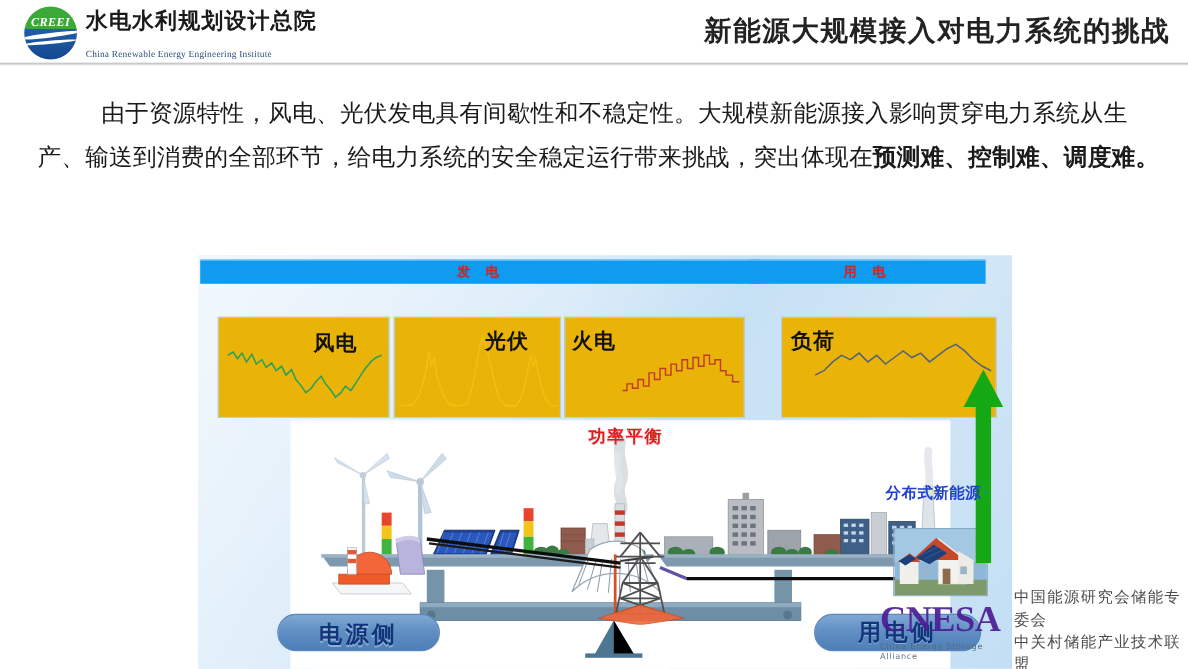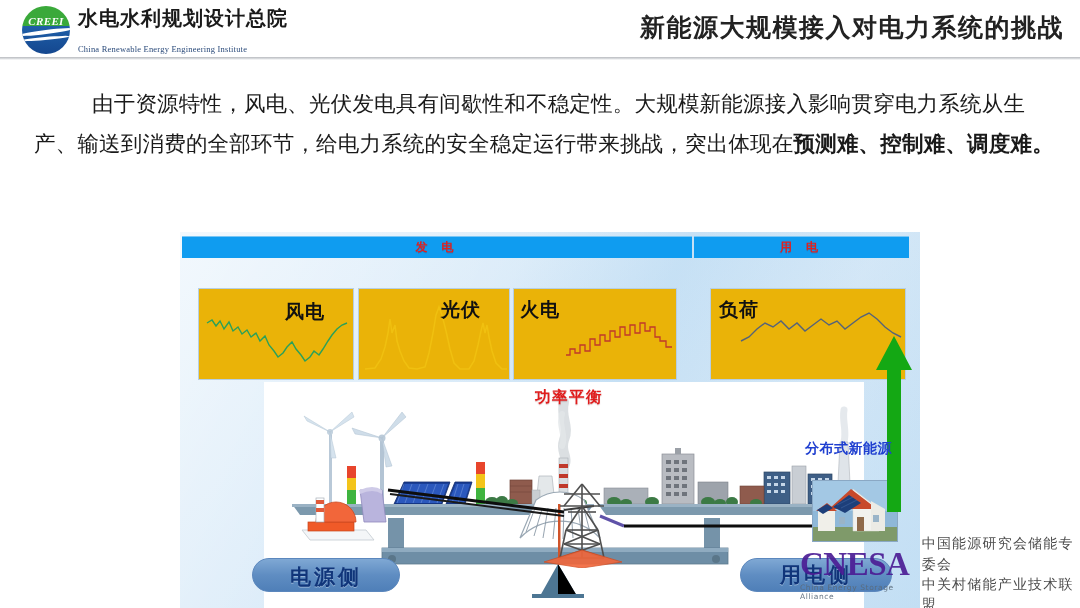--- a/index.html
+++ b/index.html
@@ -98,21 +98,21 @@
     position: absolute;
     background: #0f9cf0;
     border-top: 1px solid #79c6f5;
     display: flex; align-items: center; justify-content: center;
   }
   .band span {
     color: #e02020; font-size: 12px; font-weight: bold;
     letter-spacing: 5px; text-shadow: 0 1px 0 rgba(0,0,0,0.12);
   }
   .band-gen  { left: 2px;   top: 4px;  width: 510px; height: 22px; }
-  .band-load { left: 514px; top: 4px;  width: 215px; height: 22px; }
+  .band-load { left: 501px; top: 4px;  width: 215px; height: 22px; }
 
   
   .card {
     position: absolute;
     background: #eab308;
     border: 1px solid #b6cfe3;
   }
   .card .card-label {
     position: absolute;
     font-size: 19px; font-weight: bold; color: #111;

